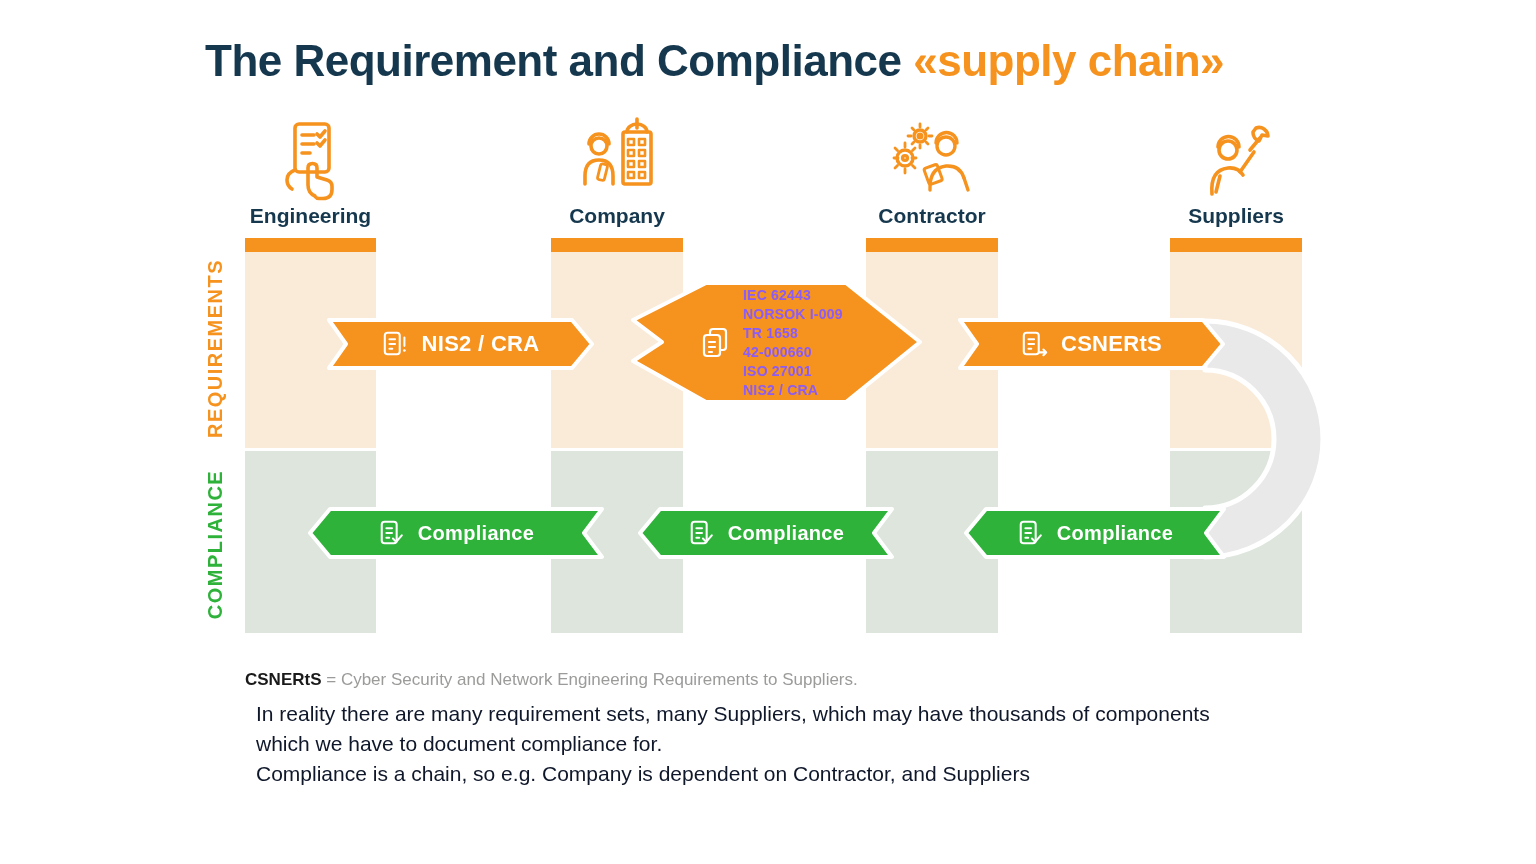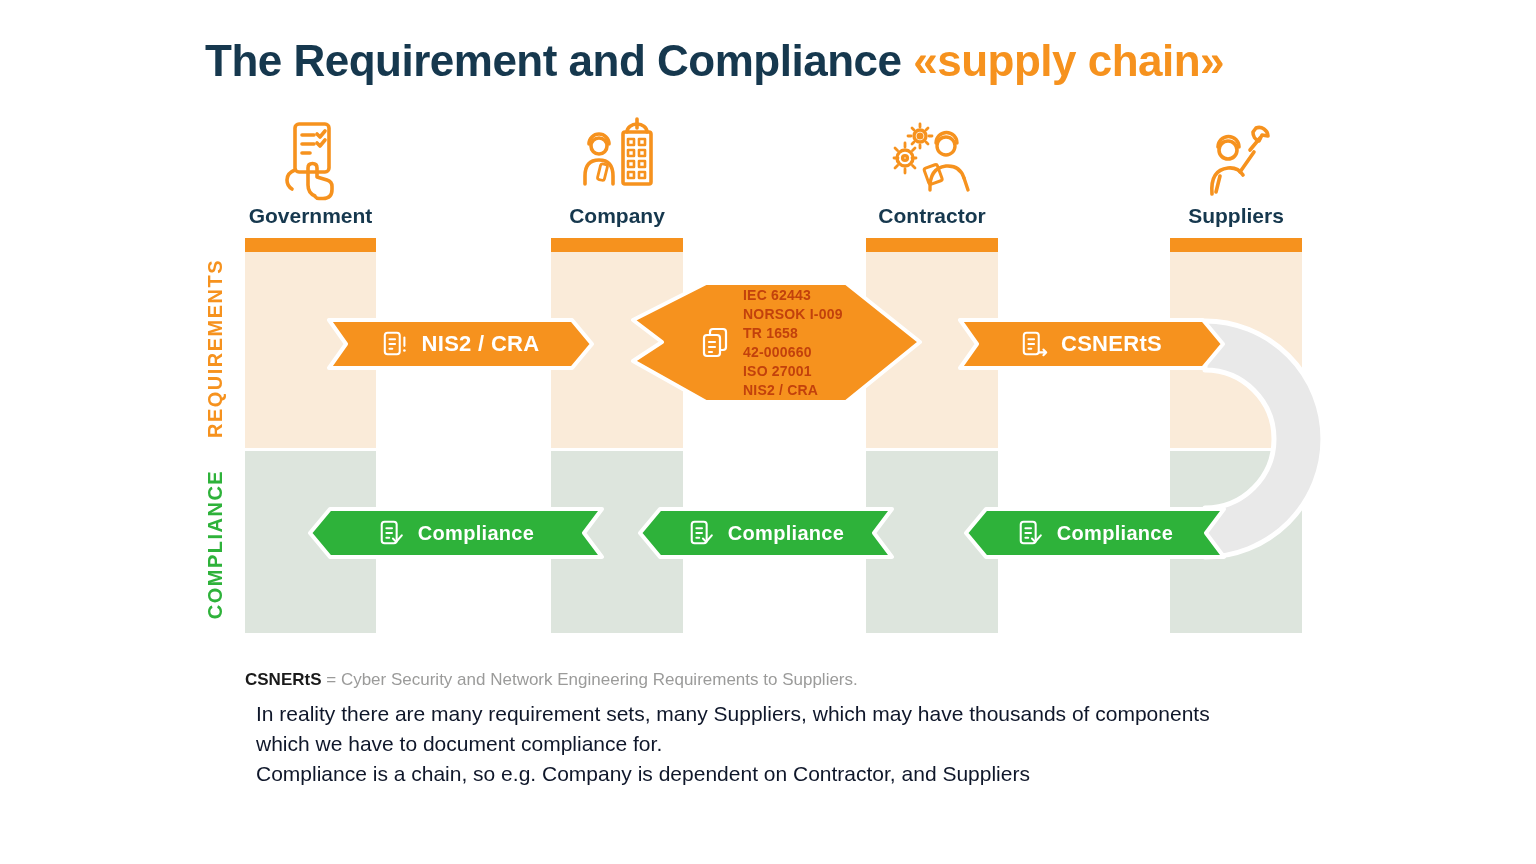--- a/index.html
+++ b/index.html
@@ -42,21 +42,21 @@
   .arrow { position:absolute; }
   .arrow svg.shape { position:absolute; left:0; top:0; width:100%; height:100%; overflow:visible; }
   .arrow .content {
     position:absolute; inset:0; display:flex; align-items:center; justify-content:center;
     color:#ffffff; font-weight:bold; gap:12px;
   }
   .arrow .content .label { font-size:22px; letter-spacing:0.3px; }
   .arrow.green .content .label { font-size:20px; }
   .hex .content { justify-content:flex-start; padding-left:66px; gap:12px; }
   .hex .lines { display:flex; flex-direction:column; }
-  .hex .lines div { font-size:14px; line-height:19px; font-weight:bold; color:#c2410c; letter-spacing:0.2px; }
+  .hex .lines div { font-size:14px; line-height:19px; font-weight:bold; color:#8b5cf6; letter-spacing:0.2px; }
 
   
   .footnote { position:absolute; left:245px; top:670px; font-size:17px; color:#9b9b9a; }
   .footnote .term { font-weight:bold; color:#1a1a1a; }
   .bodytext { position:absolute; left:256px; top:699px; font-size:21px; line-height:30px; color:#0f172a; }
 
   .icon-svg { display:block; }
 </style>
 </head>
 <body>
@@ -71,21 +71,21 @@
         <rect x="24" y="4" width="34" height="48" rx="4"></rect>
         <line x1="31" y1="15" x2="43" y2="15"></line>
         <line x1="31" y1="24" x2="43" y2="24"></line>
         <line x1="31" y1="33" x2="39" y2="33"></line>
         <path d="M46,14 l3,3 5,-6"></path>
         <path d="M46,23 l3,3 5,-6"></path>
         <path d="M44,76 q-7,-3 -7,-11 v-17 q0,-4.5 4.5,-4.5 q4.5,0 4.5,4.5 v9 l10,3 q5,1.5 5,6.5 v3 q0,9 -9,9 h-4 q-2.5,0 -4,-2 z"></path>
         <path d="M24,50 q-8,3 -8,10 q0,6 5,9"></path>
       </svg>
     </div>
-    <div class="col-label">Government</div>
+    <div class="col-label">Engineering</div>
     <div class="col-bar"></div>
     <div class="col-req"></div>
     <div class="col-comp"></div>
   </div>
 
   <div class="column" style="left:551px; width:132px;">
     <div class="col-icon">
       <svg class="icon-svg" width="84" height="86" viewBox="0 0 84 86" fill="none" stroke="#f6921e" stroke-width="3.6" stroke-linecap="round" stroke-linejoin="round">
         <line x1="62" y1="12" x2="62" y2="3"></line>
         <path d="M52,16 a10,8 0 0 1 20,0"></path>

